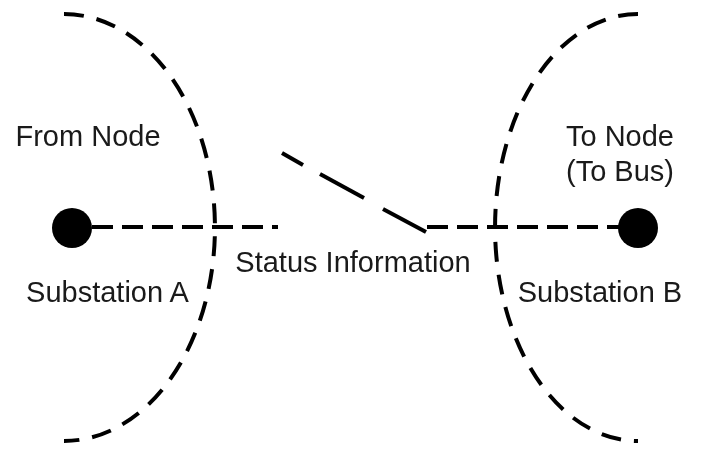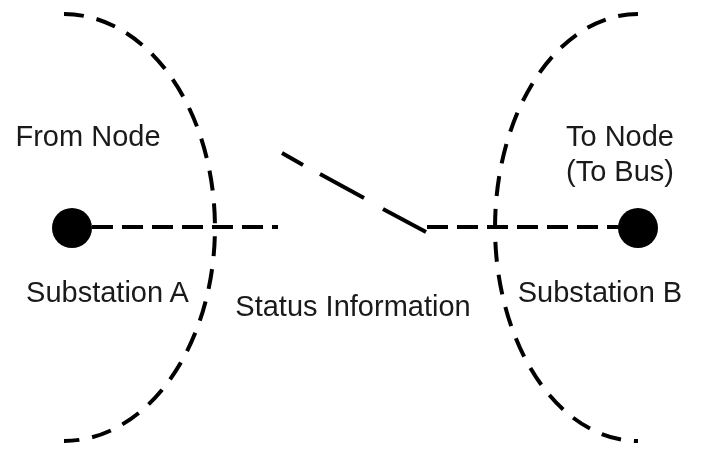--- a/index.html
+++ b/index.html
@@ -28,21 +28,20 @@
     line-height: 35px;
     letter-spacing: 0px;
     white-space: nowrap;
     color: #1a1a1a;
   }
   .label.italic {
     font-style: italic;
   }
   .status-block {
     line-height: 34px;
-    margin-top: 44px;
   }
 </style>
 </head>
 <body>
 
 <div id="canvas">
 
   <svg id="diagram-svg" width="702" height="455" viewBox="0 0 702 455">
 
     <path d="M 64 14 A 151 213.5 0 0 1 64 441" fill="none" stroke-width="4" stroke-dasharray="20 13" stroke="#000000"></path>

